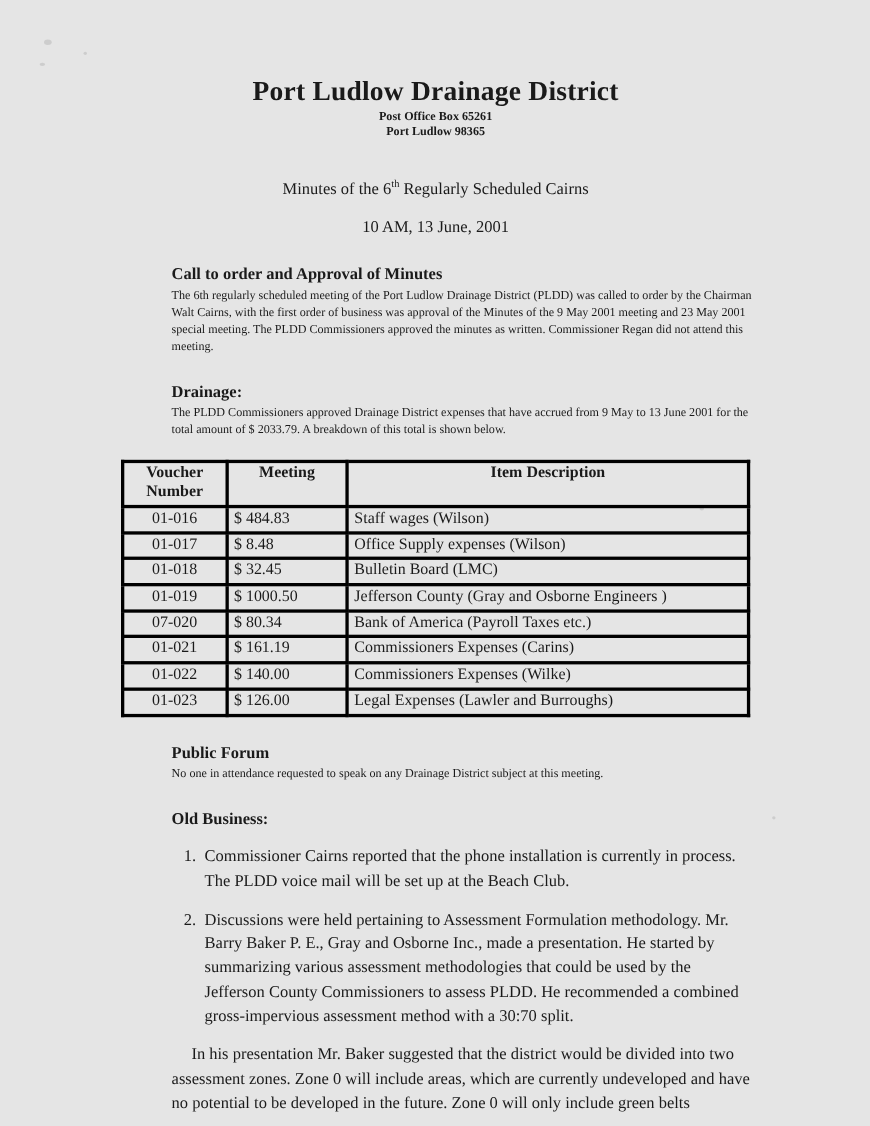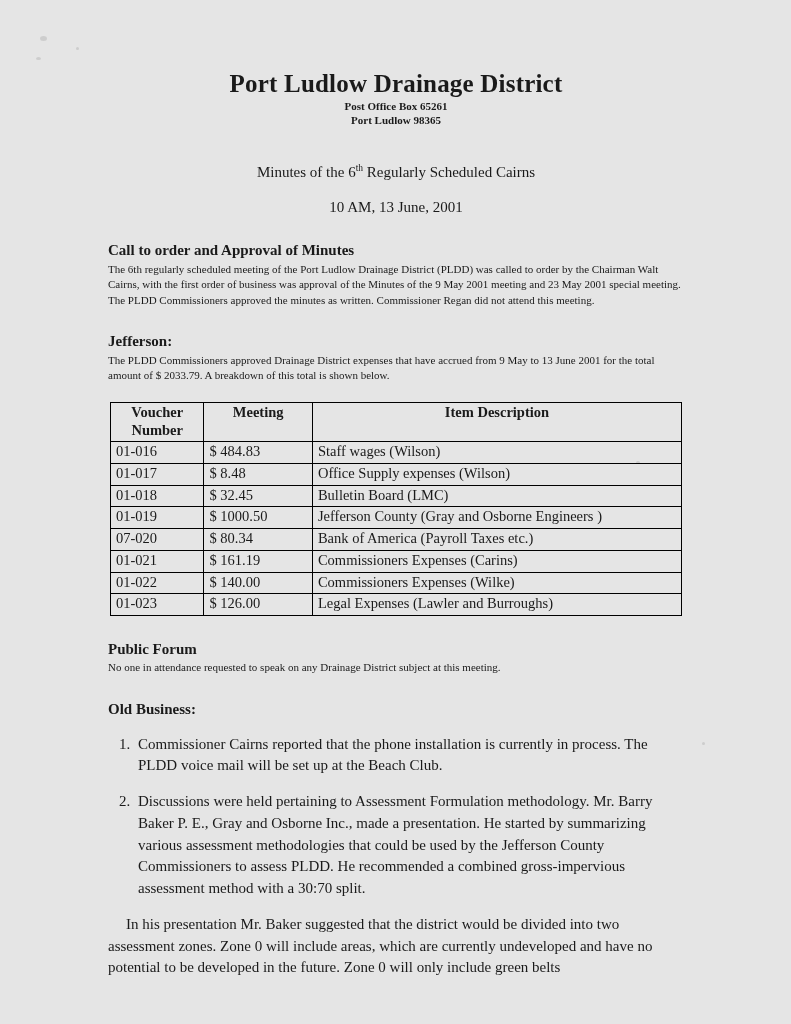--- a/index.html
+++ b/index.html
@@ -63,20 +63,21 @@
     font-size: 9.5px;
     vertical-align: super;
   }
   .meeting-line2 {
     text-align: center;
     font-size: 15px;
     line-height: 1.35;
   }
   .section {
     margin-top: 24px;
+    margin-left: 48px;
   }
   .section h2 {
     font-size: 15px;
     font-weight: bold;
     margin: 0 0 1px 0;
     line-height: 1.3;
   }
   .para {
     font-size: 11px;
     line-height: 1.42;
@@ -84,34 +85,34 @@
     text-align: left;
   }
   table.voucher {
     border-collapse: collapse;
     margin-top: 18px;
     margin-left: 2px;
     width: 572px;
     font-size: 14.5px;
   }
   table.voucher th, table.voucher td {
-    border: 1px solid #000000;
+    border: 3px solid #000000;
     padding: 1px 5px 2px 5px;
     vertical-align: top;
     line-height: 1.22;
   }
   table.voucher th {
     text-align: center;
     font-weight: bold;
     font-size: 14.5px;
   }
   table.voucher th.desc { width: 372px; }
   table.voucher th.num  { width: 84px; }
   table.voucher th.amt  { width: 100px; }
-  table.voucher td.num  { text-align: left; }
+  table.voucher td.num  { text-align: center; }
   table.voucher td.amt  { text-align: left; }
   .hdr-tall { height: 34px; }
   ol.old {
     margin: 14px 0 0 0;
     padding-left: 26px;
     font-size: 15px;
     line-height: 1.45;
   }
   ol.old li {
     margin-bottom: 14px;
@@ -144,21 +145,21 @@
 
       <p class="meeting-line"><span>Minutes of the 6</span><sup>th</sup><span> Regularly Scheduled Cairns</span></p>
       <p class="meeting-line2">10 AM, 13 June, 2001</p>
 
       <div class="section">
         <h2>Call to order and Approval of Minutes</h2>
         <p class="para">The 6th regularly scheduled meeting of the Port Ludlow Drainage District (PLDD) was called to order by the Chairman Walt Cairns, with the first order of business was approval of the Minutes of the 9 May 2001 meeting and 23 May 2001 special meeting.  The PLDD Commissioners approved the minutes as written.  Commissioner Regan did not attend this meeting.</p>
       </div>
 
       <div class="section">
-        <h2>Jefferson:</h2>
+        <h2>Drainage:</h2>
         <p class="para">The PLDD Commissioners approved Drainage District expenses that have accrued from 9 May to 13 June 2001 for the total amount of $ 2033.79.  A breakdown of this total is shown below.</p>
       </div>
 
       <table class="voucher">
         <thead>
           <tr>
             <th class="num hdr-tall">Voucher Number</th>
             <th class="amt hdr-tall">Meeting</th>
             <th class="desc hdr-tall">Item Description</th>
           </tr>

